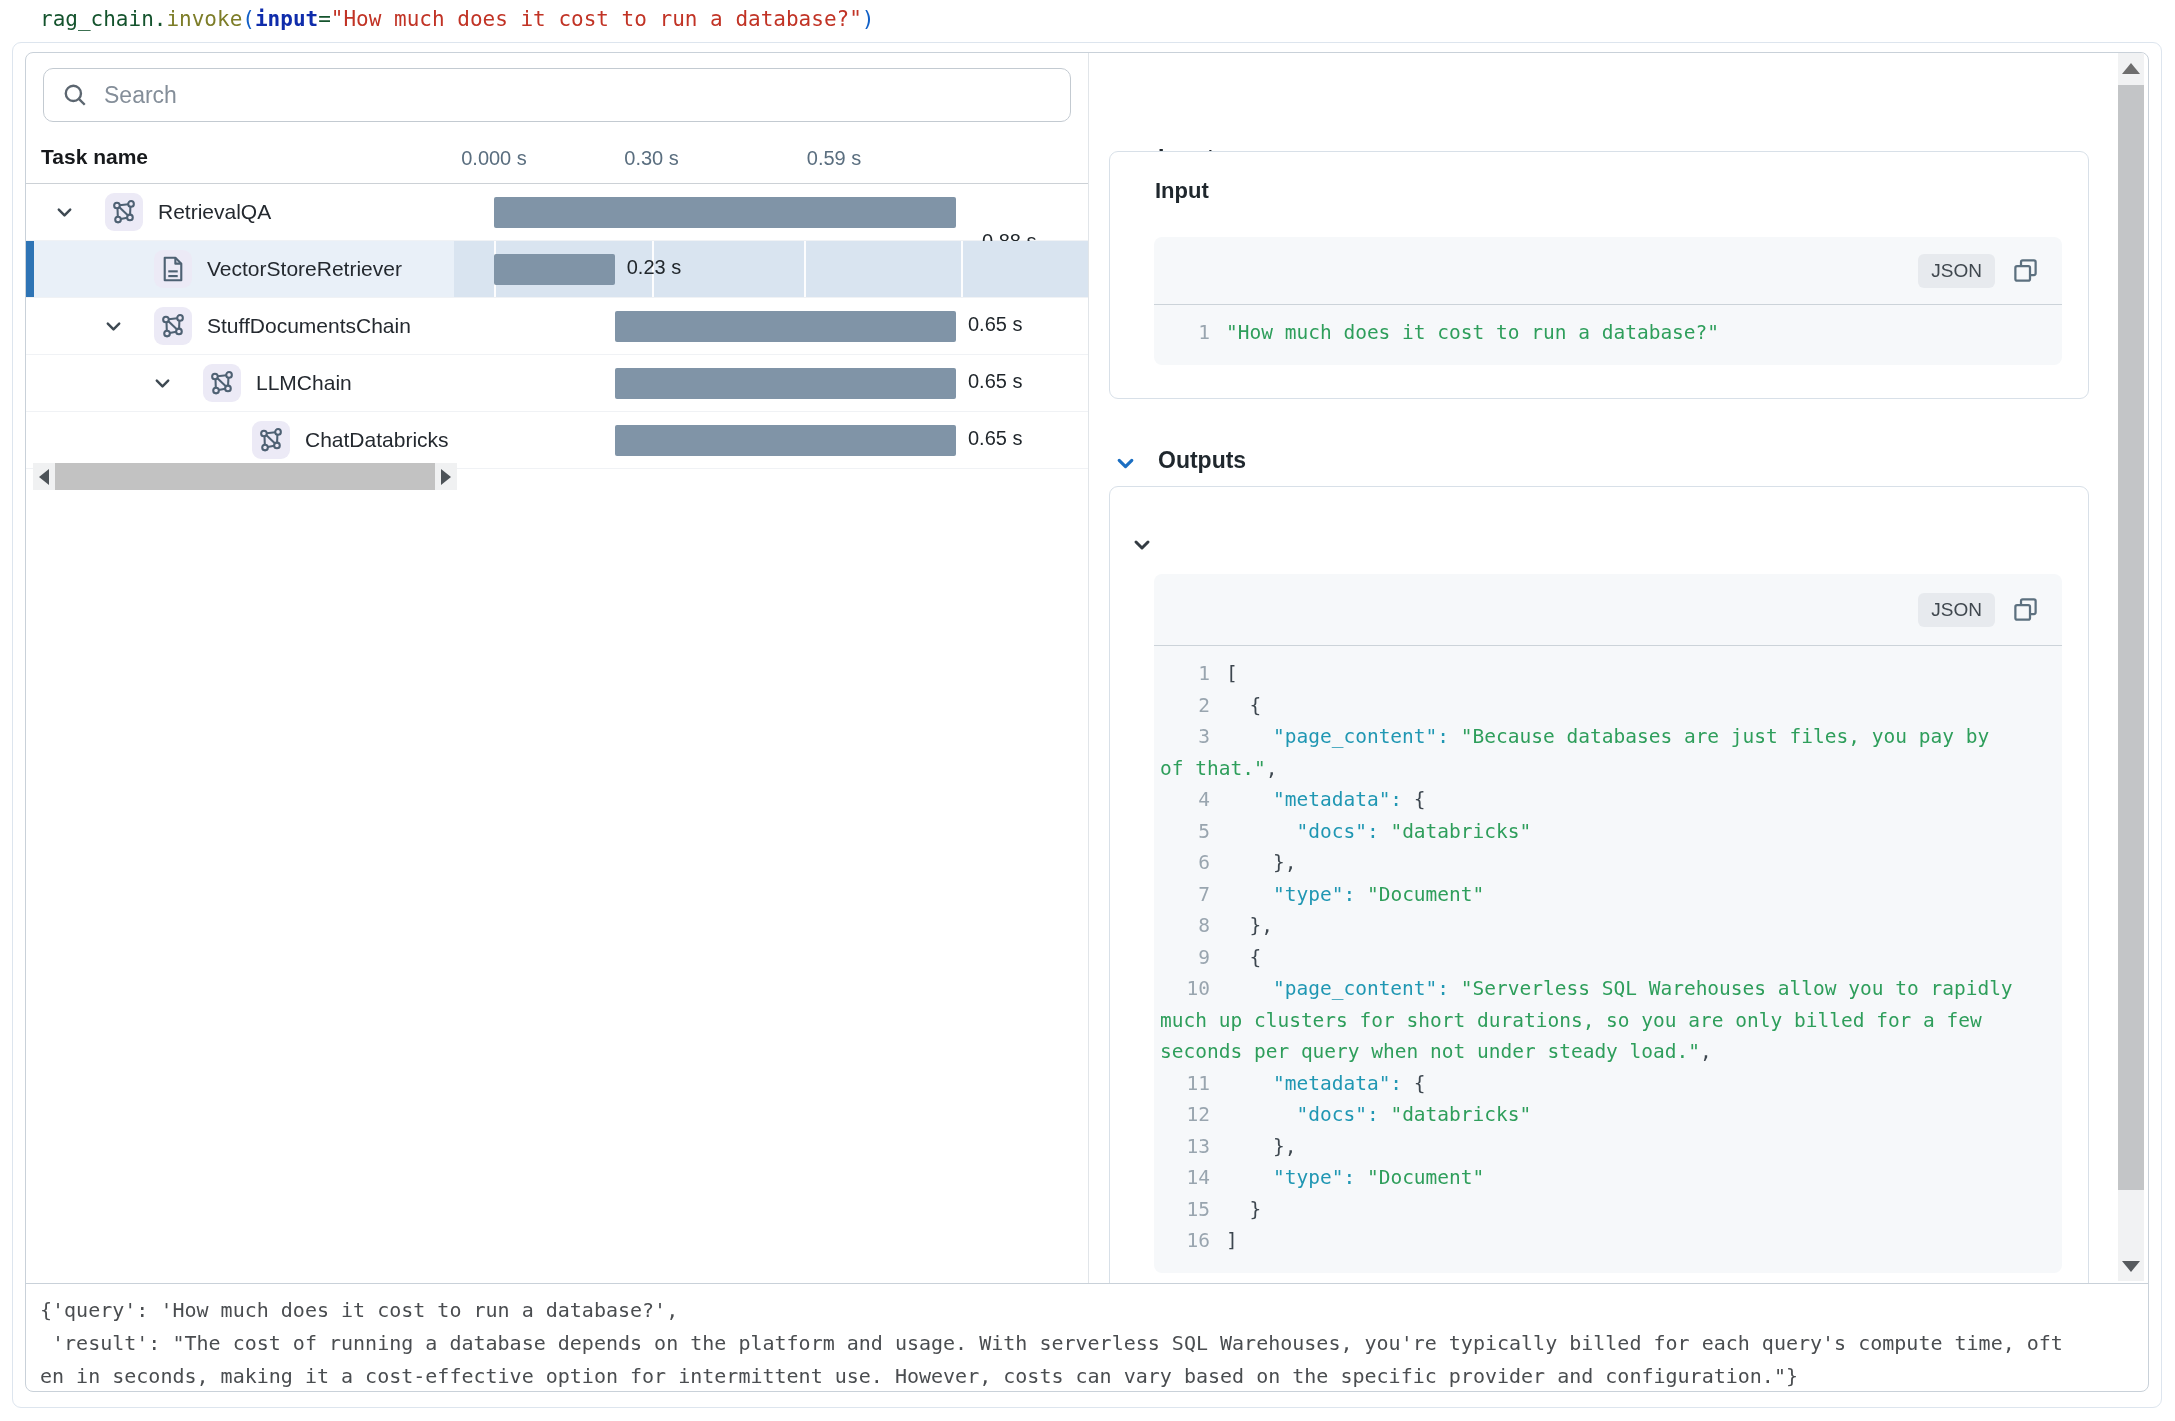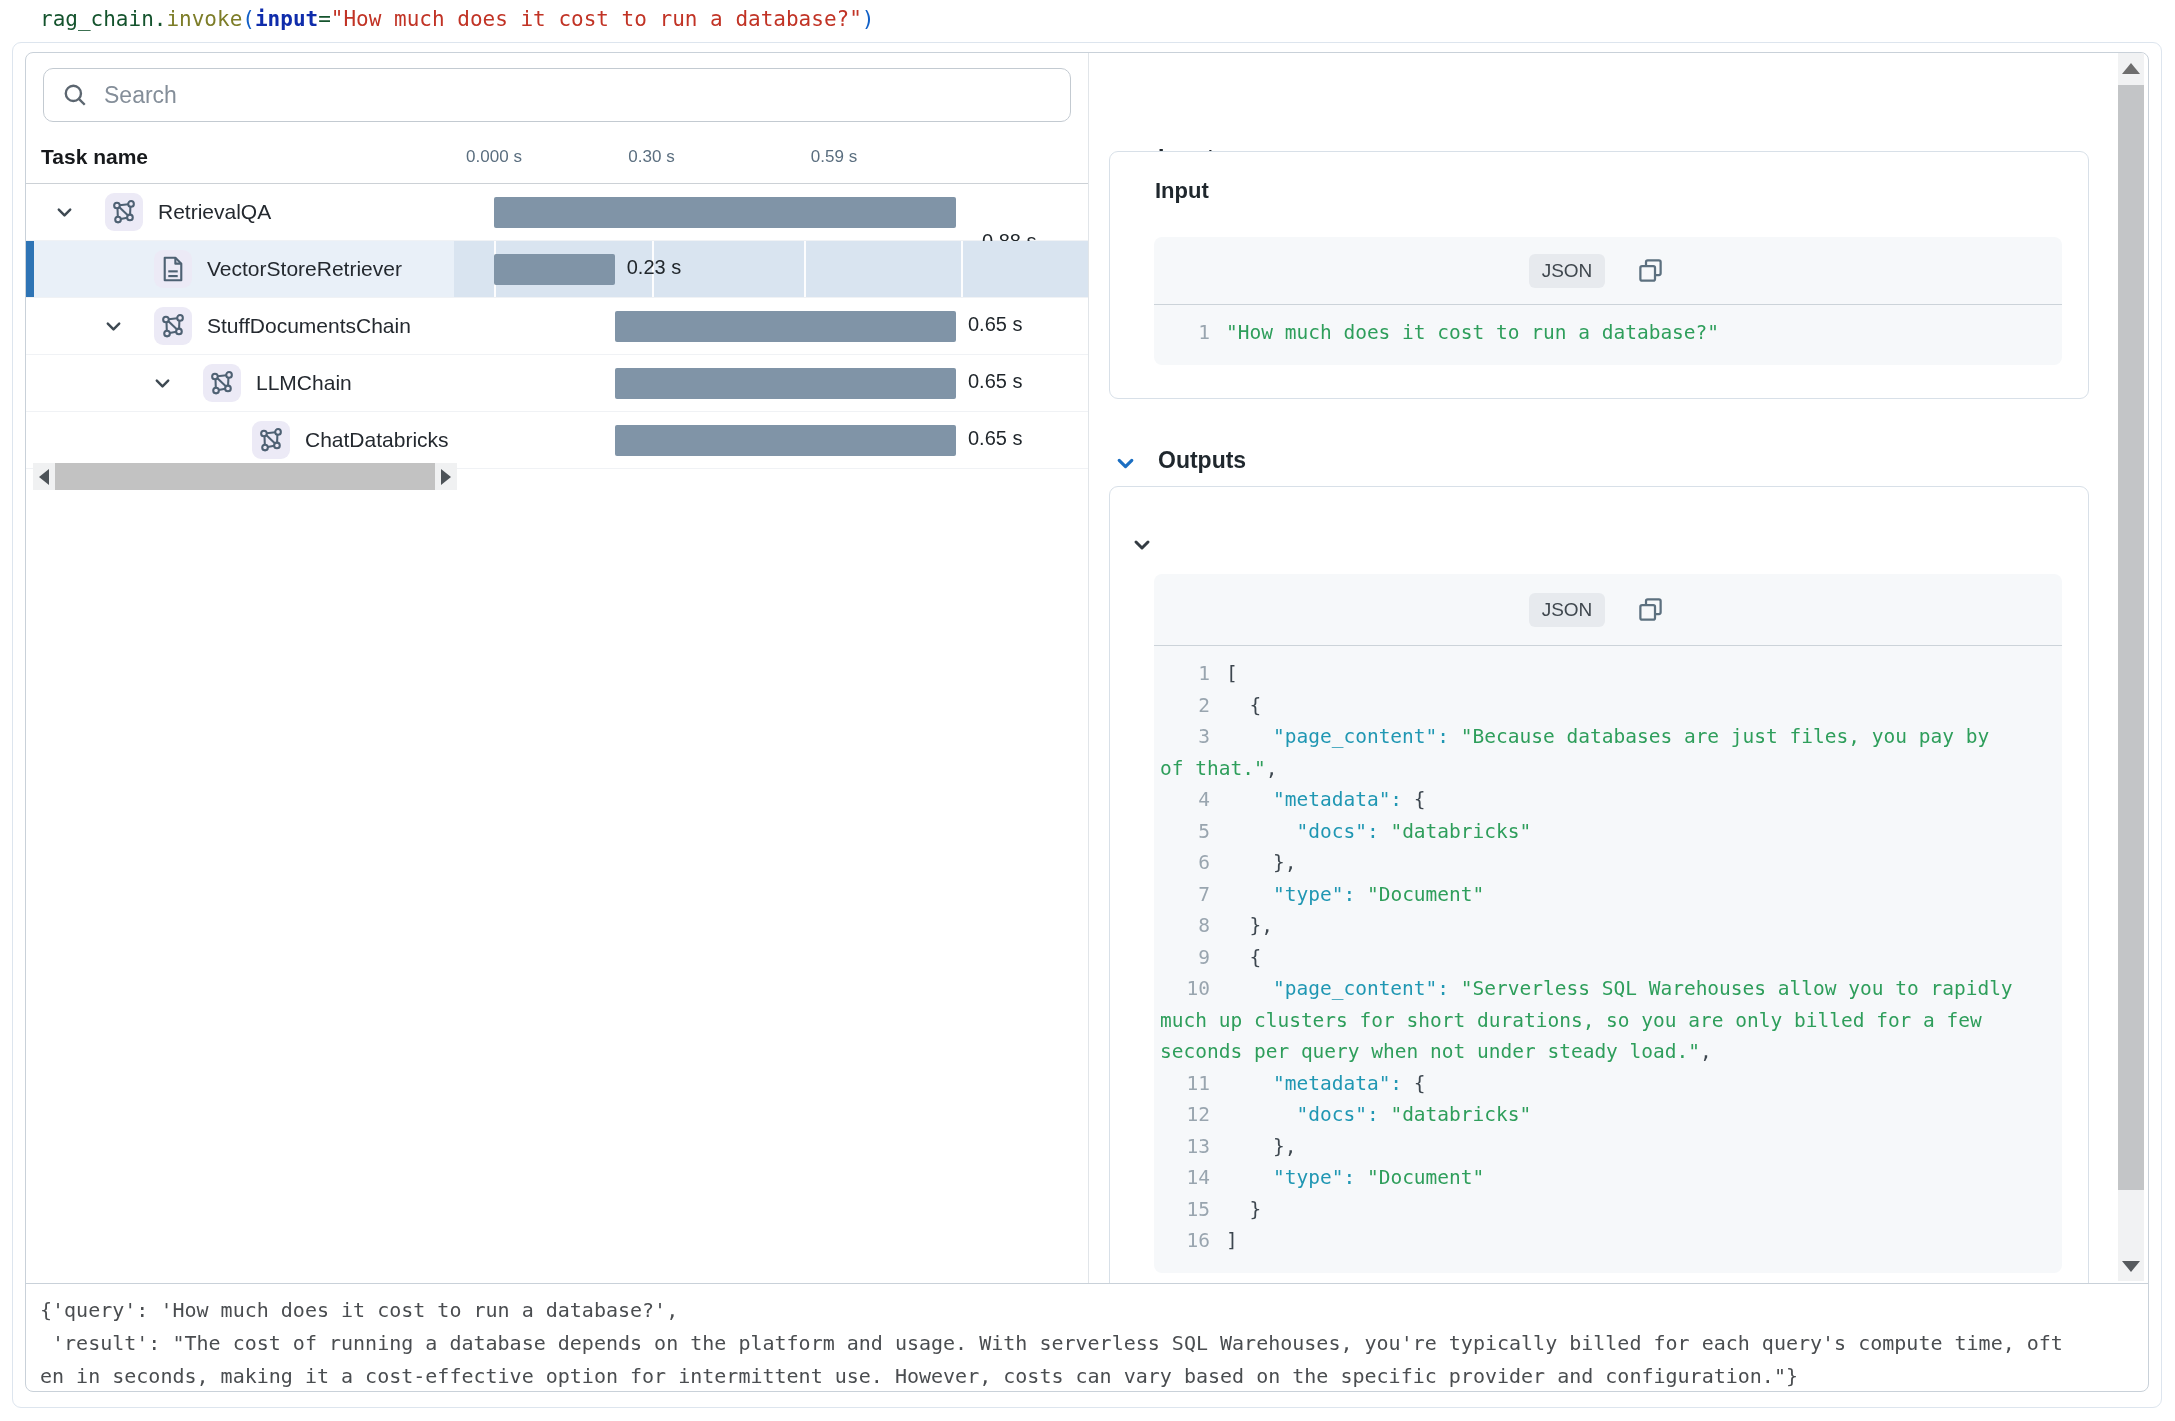--- a/index.html
+++ b/index.html
@@ -21,21 +21,21 @@
   .trace-top{height:1230px;display:flex;overflow:hidden;}
 
   
   .left-pane{width:1062px;min-width:1062px;border-right:1px solid #e1e5e9;position:relative;overflow:hidden;}
   .search-box{position:absolute;left:17px;top:15px;width:1028px;height:54px;border:1.5px solid #c3cad1;border-radius:10px;display:flex;align-items:center;box-sizing:border-box;background:#fff;}
   .search-box svg{margin-left:18px;}
   .search-input{border:none;outline:none;font-size:23px;color:#444;margin-left:14px;flex:1;font-family:"Liberation Sans",sans-serif;background:transparent;}
   .search-input::placeholder{color:#848e99;}
   .tree-header{position:absolute;left:0;top:82px;width:100%;height:48px;border-bottom:1px solid #ccd1d6;}
   .task-name{position:absolute;left:15px;top:10px;font-size:21px;font-weight:bold;color:#17191c;}
-  .tick{position:absolute;top:12px;transform:translateX(-50%);font-size:17px;color:#5a6e7f;}
+  .tick{position:absolute;top:12px;transform:translateX(-50%);font-size:20px;color:#5a6e7f;}
   .rows{position:absolute;left:0;top:131px;width:100%;}
   .row{position:relative;height:56px;border-bottom:1px solid #f0f2f5;}
   .row .zone-sel-label{position:absolute;left:0;top:0;width:428px;height:100%;background:#e9f0f8;}
   .row .zone-sel-time{position:absolute;left:428px;top:0;right:0;height:100%;background:#d9e4f0;}
   .gridline{position:absolute;top:0;width:2px;height:100%;background:#fdfdfe;}
   .row .accent{position:absolute;left:0;top:0;width:8px;height:100%;background:#2e74b5;}
   .row-content{position:absolute;left:0;top:0;height:100%;width:428px;display:flex;align-items:center;overflow:hidden;}
   .chev-slot{width:24px;display:flex;align-items:center;justify-content:center;flex:none;}
   .icon-box{width:38px;height:38px;border-radius:9px;background:#eceaf6;display:flex;align-items:center;justify-content:center;flex:none;margin-left:29px;}
   .row-label{margin-left:15px;font-size:21px;color:#24292f;white-space:nowrap;}
@@ -48,21 +48,21 @@
   .h-thumb{height:100%;width:92%;background:#c2c2c2;}
 
   
   .right-pane{flex:1;position:relative;overflow:hidden;}
   .rp-content{position:absolute;left:0;top:0;width:1030px;height:100%;}
   .section-head{position:absolute;display:flex;align-items:flex-end;gap:22px;}
   .section-title{font-size:23px;font-weight:600;color:#1f272d;}
   .card{position:absolute;left:20px;width:980px;border:1px solid #d8e0e8;border-radius:9px;background:#fff;box-sizing:border-box;}
   .card-label{position:absolute;left:45px;top:26px;font-size:22px;font-weight:600;color:#1f272d;}
   .code-block{position:absolute;left:44px;width:908px;background:#f6f8fa;border-radius:8px;overflow:hidden;}
-  .code-head{height:67px;display:flex;align-items:center;justify-content:center;gap:32px;padding-right:23px;border-bottom:1px solid #ccd3d9;}
+  .code-head{height:67px;display:flex;align-items:center;justify-content:flex-end;gap:17px;padding-right:23px;border-bottom:1px solid #ccd3d9;}
   .json-badge{background:#e7eaee;border-radius:6px;padding:6px 13px;font-size:19px;color:#3f474e;}
   .copy-btn{background:none;border:none;padding:0;cursor:pointer;display:flex;}
   .code-body{padding:12px 0 16px 0;font-family:"DejaVu Sans Mono",monospace;font-size:19.5px;line-height:31.5px;overflow:hidden;}
   .code-line{display:flex;white-space:pre;}
   .code-line .ln{width:56px;text-align:right;color:#99a5af;flex:none;margin-right:16px;}
   .code-line.wrap{padding-left:6px;}
   .key{color:#2097b3}
   .str{color:#2e9e5b}
   .pun{color:#3d474f}
 

